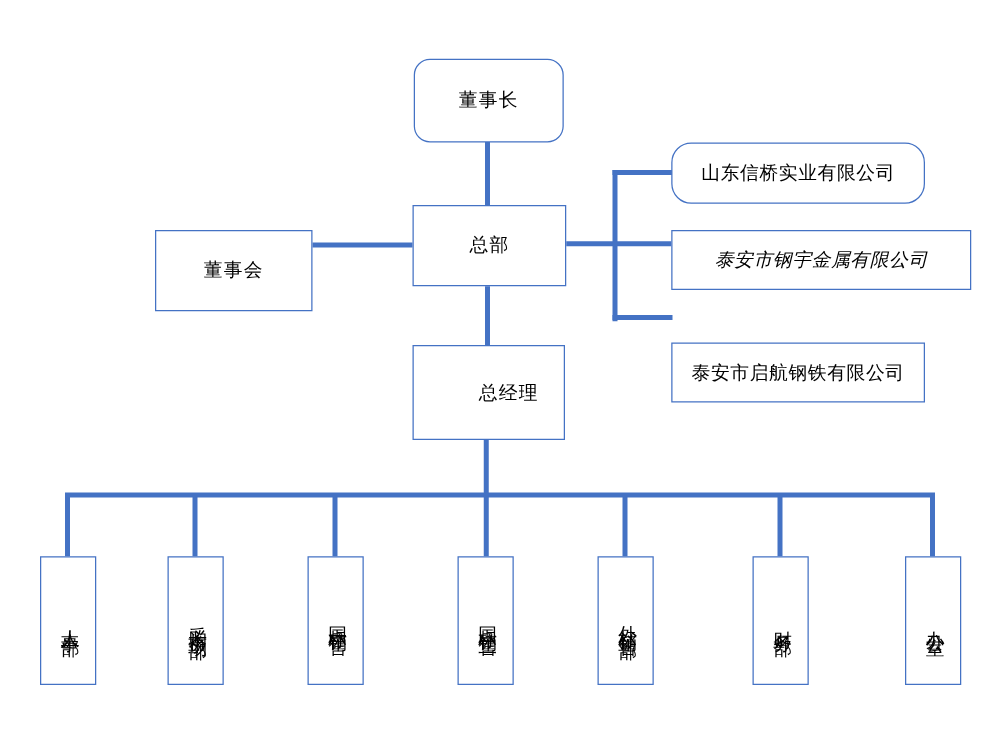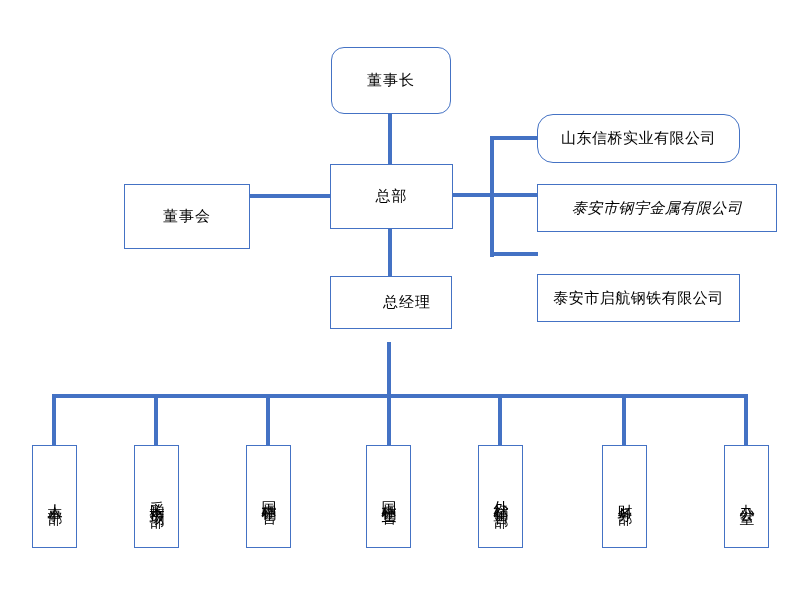--- a/index.html
+++ b/index.html
@@ -43,21 +43,21 @@
   .line {
     position: absolute;
     background: #4472C4;
     z-index: 1;
   }
 
   
   .n-chairman { left: 331px; top: 47px;  width: 120px; height: 67px; border-radius: 13px; }
   .n-board    { left: 124px; top: 164px; width: 126px; height: 65px; margin-top: 20px; }
   .n-hq       { left: 330px; top: 164px; width: 123px; height: 65px; font-family: Liberation Mono, monospace; }
-  .n-gm       { left: 330px; top: 276px; width: 122px; height: 53px; padding-left: 32px; }
+  .n-gm       { left: 330px; top: 276px; width: 122px; height: 76px; padding-left: 32px; }
 
   .n-sub0 { left: 537px; top: 114px; width: 203px; height: 49px; border-radius: 16px; }
   .n-sub1 { left: 537px; top: 184px; width: 240px; height: 48px; font-style: italic; }
   .n-sub2 { left: 537px; top: 230px; width: 203px; height: 48px; margin-top: 44px; }
 
   .n-dept { top: 445px; width: 45px; height: 103px; }
   .n-dept0 { left: 32px;  }
   .n-dept1 { left: 134px; }
   .n-dept2 { left: 246px; }
   .n-dept3 { left: 366px; }

